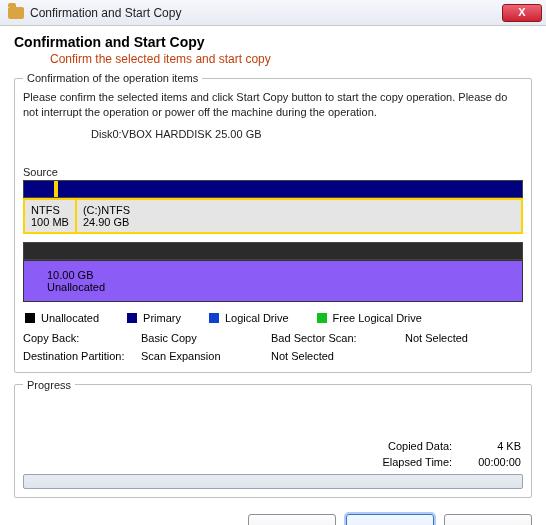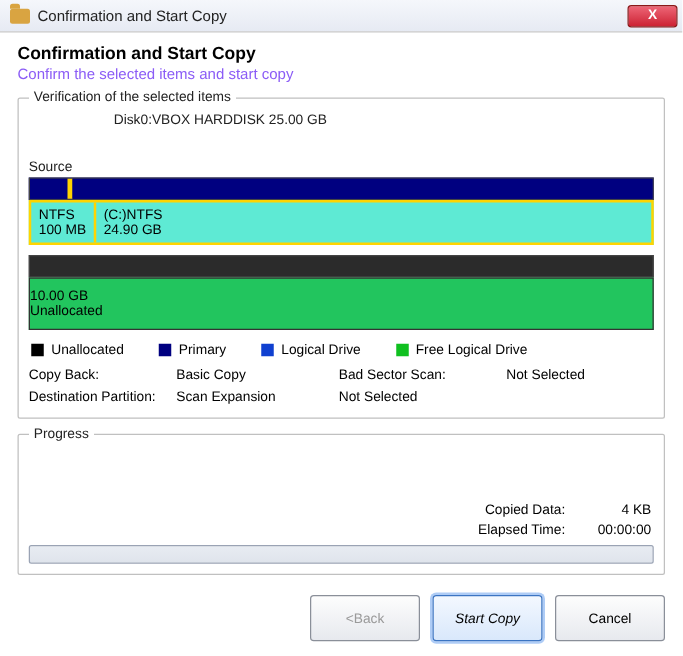--- a/index.html
+++ b/index.html
@@ -4,35 +4,35 @@
 <style>
   * { box-sizing: border-box; margin: 0; padding: 0; }
   body { font-family: "Segoe UI", Tahoma, sans-serif; font-size: 11px; background: #fff; width: 546px; height: 525px; overflow: hidden; }
   .titlebar { height: 26px; background: linear-gradient(#f5f7fb,#e6eaf3); border-bottom: 1px solid #c8c8c8; display: flex; align-items: center; padding: 0 4px 0 8px; }
   .titlebar .icon { width: 16px; height: 12px; background: #d9a441; border-radius: 2px; margin-right: 6px; position: relative; }
   .titlebar .icon::before { content:""; position:absolute; top:-4px; left:0; width:8px; height:4px; background:#d9a441; border-radius:2px 2px 0 0; }
   .titlebar .title { flex:1; color:#222; font-size:12px; }
   .close-btn { width: 40px; height: 18px; background: linear-gradient(#e67,#c23); border:1px solid #8a1818; border-radius:3px; color:#fff; font-weight:bold; text-align:center; line-height:14px; font-size:11px; cursor:pointer; }
   .content { padding: 8px 14px 10px 14px; height: calc(525px - 26px); display:flex; flex-direction:column; }
   .main-title { font-size: 14px; font-weight:bold; color:#000; margin-bottom:2px; }
-  .subtitle { font-size: 12px; color:#8b5cf6; margin-bottom:6px; }
+  .subtitle { font-size: 12px; color:#c2410c; margin-bottom:6px;margin-left:36px; }
   fieldset { border:1px solid #c0c0c0; border-radius:2px; padding:6px 8px 8px 8px; margin-bottom:6px; }
   legend { font-size:11px; padding:0 4px; color:#222; }
   .instr { font-size:11px; color:#222; line-height:1.35; margin-bottom:8px; }
   .disk-label-row { display:flex; gap:12px; font-size:11px; color:#222; margin-bottom:2px; }
   .disk-label-row .lbl { min-width:56px;margin-top:38px; }
   .disk-label-row .dest-lbl { min-width:70px; }
   .disk-bar { background:#000080; height:18px; width:100%; border:1px solid #444; display:flex; }
   .disk-bar.dark { background:#2b2b2b; }
   .disk-bar .seg { height:100%; }
   .disk-bar .seg.sep { background:#ffd400; width:4px; }
-  .part-row { border:2px solid #ffd400; background:#5eead4; display:flex; gap:0; margin-bottom:8px; }
+  .part-row { border:2px solid #ffd400; background:#e5e5e5; display:flex; gap:0; margin-bottom:8px; }
   .part-cell { padding:4px 6px; font-size:11px; border-right:2px solid #ffd400; }
   .part-cell:last-child { border-right:none; flex:1;border-radius:11px; }
-  .dest-box { border:1px solid #333; background:#22c55e; padding:8px 0; margin-bottom:10px; }
+  .dest-box { border:1px solid #333; background:#8b5cf6; padding:8px 23px; margin-bottom:10px; }
   .legend-row { display:flex; gap:28px; align-items:center; font-size:11px; margin:6px 2px 8px 2px; }
   .legend-item { display:flex; align-items:center; gap:6px; }
   .swatch { width:10px; height:10px; display:inline-block; }
   .sw-black{background:#000;} .sw-navy{background:#000080;} .sw-blue{background:#1040d0;} .sw-green{background:#10c020;}
   .kv-grid { display:grid; grid-template-columns: 118px 130px 134px auto; row-gap:6px; font-size:11px; margin-bottom:2px; }
   .prog-grid { display:flex; justify-content:flex-end; gap:40px; font-size:11px; margin:4px 2px 6px 2px; }
   .prog-col { display:grid; grid-template-columns:auto auto; column-gap:26px; row-gap:4px; text-align:right;margin-top:39px; }
   .progbar { height:15px; border:1px solid #9aa3b4; background:linear-gradient(#e8ecf2,#dfe4ec); border-radius:2px; margin-top:2px; }
   .btnrow { margin-top:auto; display:flex; justify-content:flex-end; gap:10px; padding-top:10px; padding-bottom:4px; }
   .btn { min-width:88px; height:37px; border:1px solid #8a8f99; border-radius:3px; background:linear-gradient(#fdfdfd,#e7e9ee); font-size:11px; cursor:pointer; }
@@ -46,21 +46,22 @@
   <span class="icon"></span>
   <span class="title">Confirmation and Start Copy</span>
   <div class="close-btn">X</div>
 </div>
 
 <div class="content">
   <div class="main-title">Confirmation and Start Copy</div>
   <div class="subtitle">Confirm the selected items and start copy</div>
 
   <fieldset>
-    <legend>Verification of the selected items</legend>
+    <legend>Confirmation of the operation items</legend>
+    <div class="instr">Please confirm the selected items and click Start Copy button to start the copy operation. Please do not interrupt the operation or power off the machine during the operation.</div>
 
     <div class="disk-label-row">
       <span class="lbl">Source</span>
       <span>Disk0:VBOX HARDDISK 25.00 GB</span>
     </div>
     <div class="disk-bar">
       <div class="seg" style="width:30px;background:#000080"></div>
       <div class="seg sep"></div>
       <div class="seg" style="flex:1;background:#000080"></div>
     </div>

